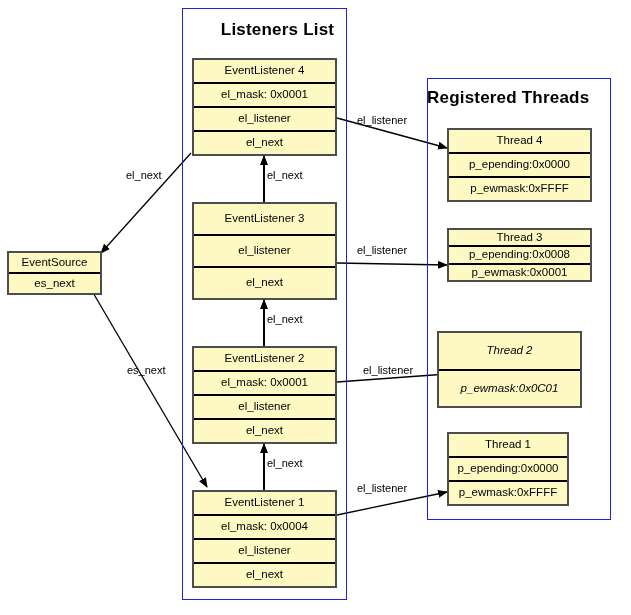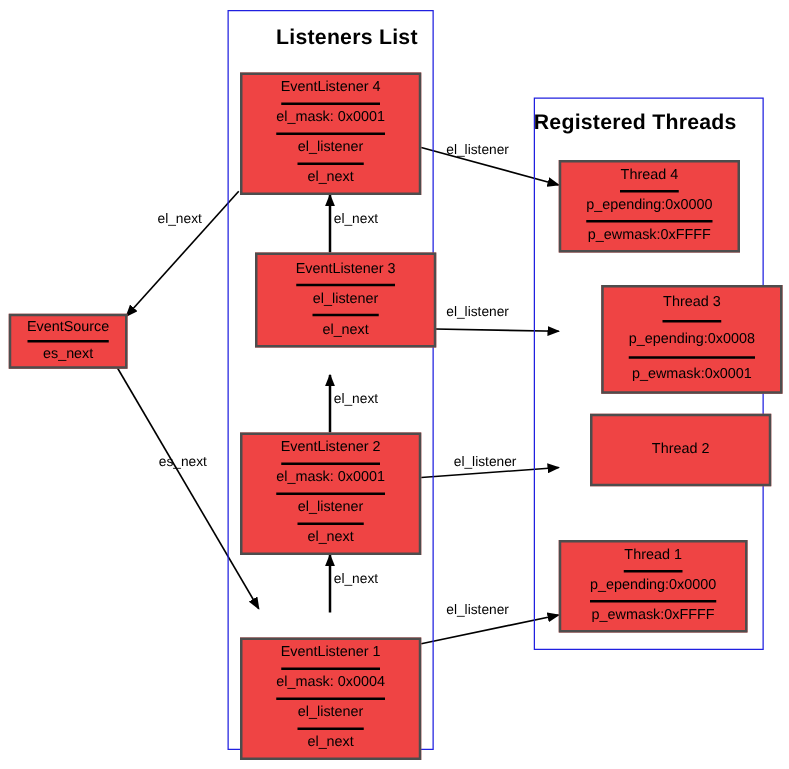--- a/index.html
+++ b/index.html
@@ -33,25 +33,24 @@
     font-size: 17px;
     font-weight: bold;
     color: #000000;
     white-space: nowrap;
     letter-spacing: 0.2px;
   }
   
   .node {
     position: absolute;
     border: 2px solid #4d4d4d;
-    background: #ef4444;
+    background: #fef9c3;
     box-sizing: border-box;
     display: flex;
     flex-direction: column;
-    align-items: center;
   }
   .node .row {
     flex: 1 1 auto;
     display: flex;
     align-items: center;
     justify-content: center;
     font-size: 11.5px;
     color: #000000;
     white-space: nowrap;
     border-bottom: 2px solid #000000;
@@ -119,57 +118,58 @@
     <div class="row">es_next</div>
   </div>
 
   <div class="node" style="left:192px; top:58px; width:145px; height:98px;">
     <div class="row">EventListener 4</div>
     <div class="row">el_mask: 0x0001</div>
     <div class="row">el_listener</div>
     <div class="row">el_next</div>
   </div>
 
-  <div class="node" style="left:192px; top:202px; width:145px; height:76px;margin-left:12px;">
+  <div class="node" style="left:192px; top:202px; width:145px; height:98px;">
     <div class="row">EventListener 3</div>
     <div class="row">el_listener</div>
     <div class="row">el_next</div>
   </div>
 
   <div class="node" style="left:192px; top:346px; width:145px; height:98px;">
     <div class="row">EventListener 2</div>
     <div class="row">el_mask: 0x0001</div>
     <div class="row">el_listener</div>
     <div class="row">el_next</div>
   </div>
 
-  <div class="node" style="left:192px; top:490px; width:145px; height:98px;margin-top:20px;">
+  <div class="node" style="left:192px; top:490px; width:145px; height:98px;">
     <div class="row">EventListener 1</div>
     <div class="row">el_mask: 0x0004</div>
     <div class="row">el_listener</div>
     <div class="row">el_next</div>
   </div>
 
   <div class="node" style="left:447px; top:128px; width:145px; height:74px;">
     <div class="row">Thread 4</div>
     <div class="row">p_epending:0x0000</div>
     <div class="row">p_ewmask:0xFFFF</div>
   </div>
 
-  <div class="node" style="left:447px; top:228px; width:145px; height:87px;margin-left:34px;">
+  <div class="node" style="left:447px; top:228px; width:145px; height:54px;">
     <div class="row">Thread 3</div>
     <div class="row">p_epending:0x0008</div>
     <div class="row">p_ewmask:0x0001</div>
   </div>
 
-  <div class="node" style="left:472px; top:331px; width:145px; height:58px;">
+  <div class="node" style="left:437px; top:331px; width:145px; height:77px;font-style:italic;">
     <div class="row">Thread 2</div>
+    <div class="row">p_ewmask:0x0C01</div>
   </div>
 
-  <div class="node" style="left:447px; top:432px; width:151px; height:74px;">
+  <div class="node" style="left:447px; top:432px; width:122px; height:74px;">
     <div class="row">Thread 1</div>
     <div class="row">p_epending:0x0000</div>
     <div class="row">p_ewmask:0xFFFF</div>
   </div>
 
   <div class="edge-label" style="left:126px; top:169px;">el_next</div>
 
   <div class="edge-label" style="left:127px; top:364px;">es_next</div>
 
   <div class="edge-label" style="left:267px; top:169px;">el_next</div>

